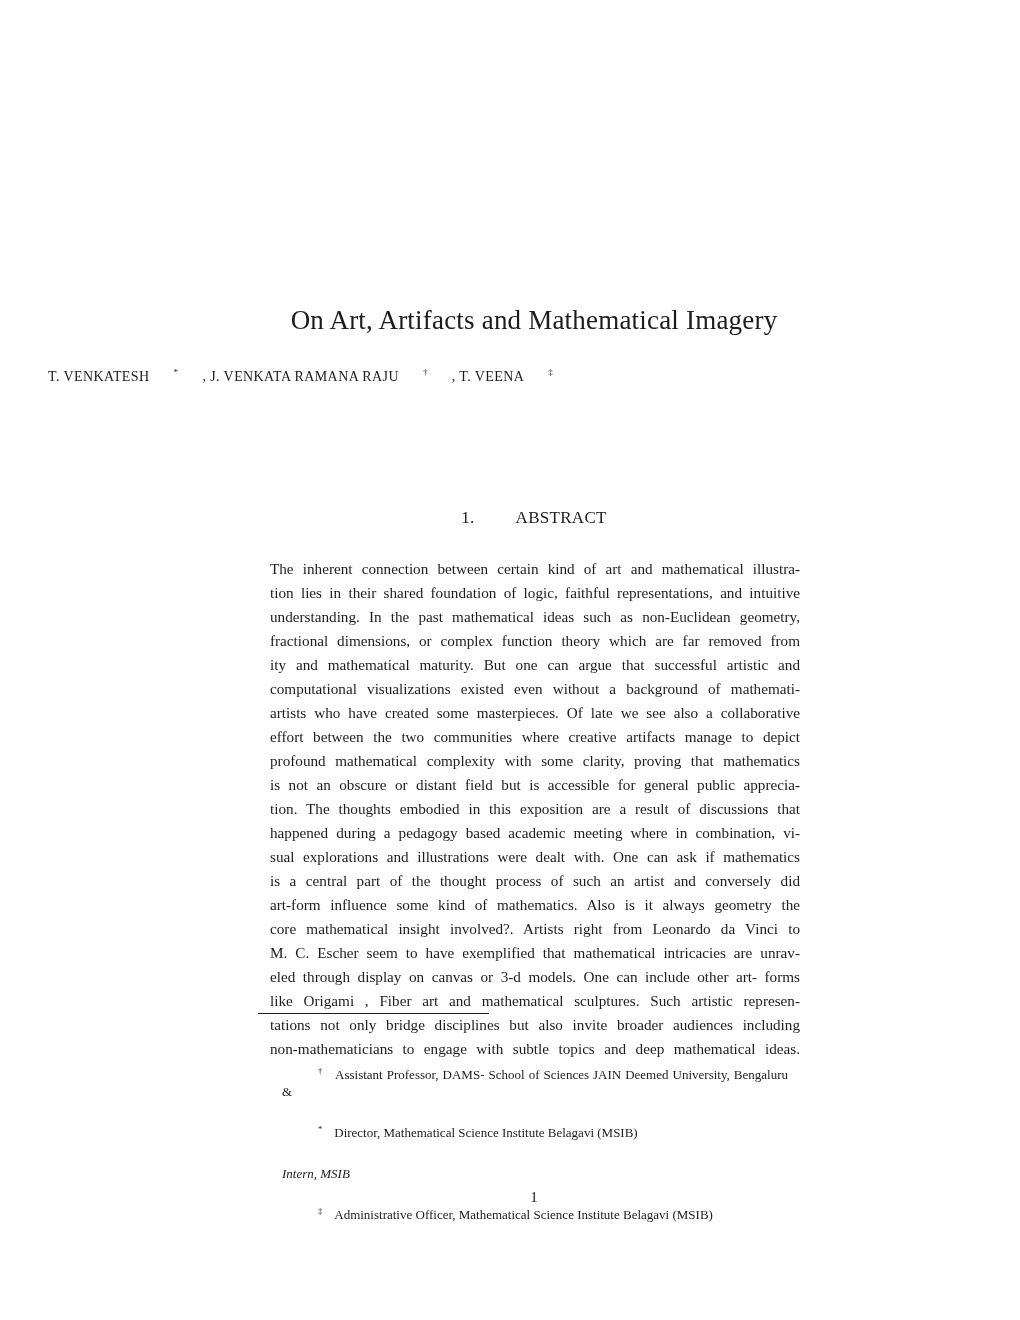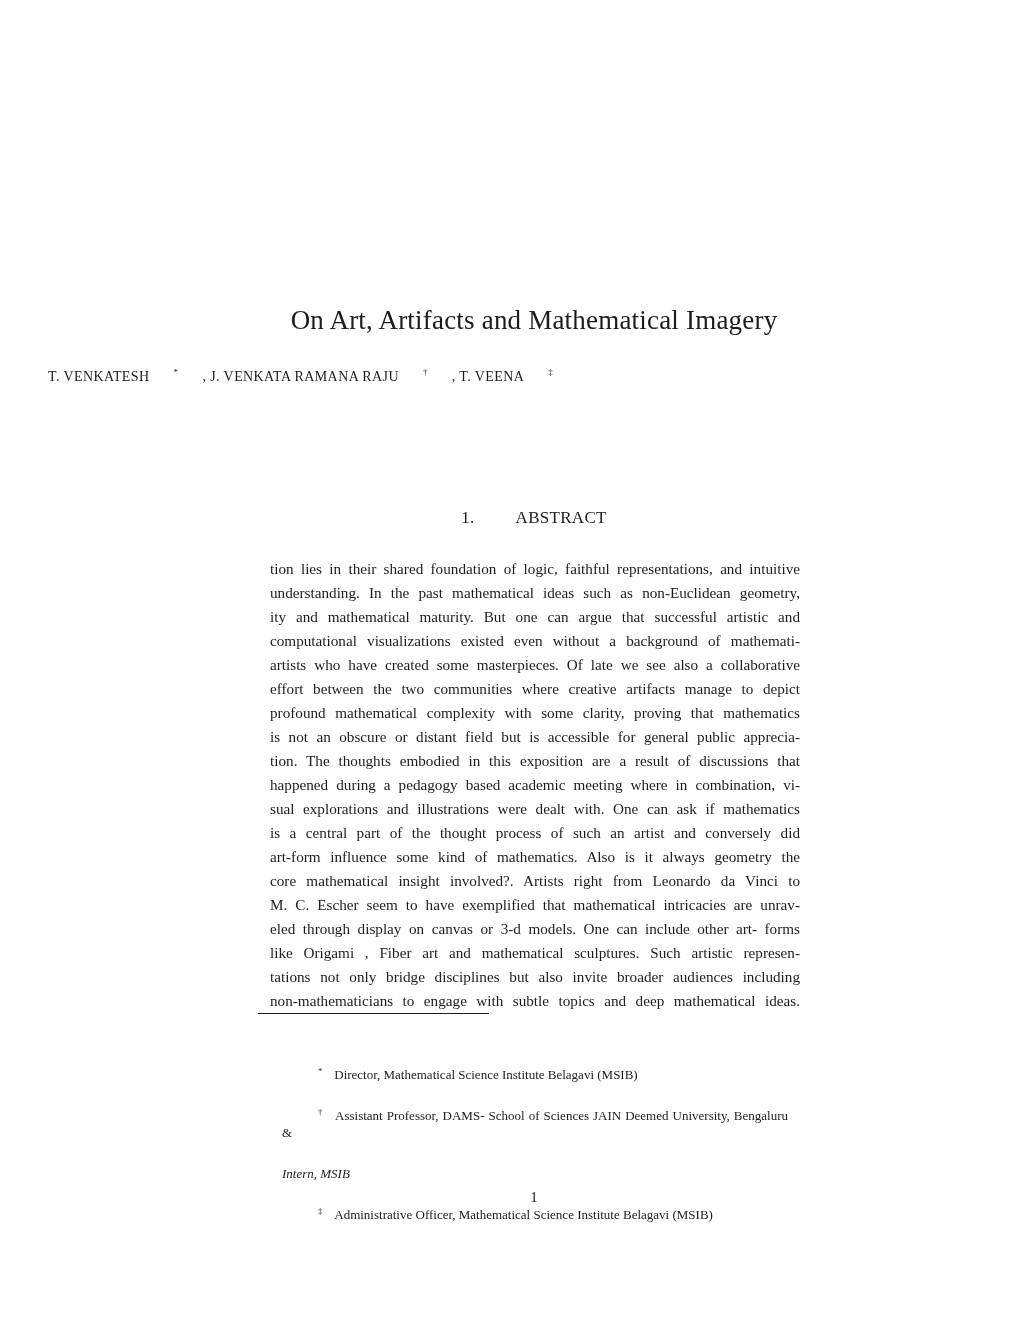--- a/index.html
+++ b/index.html
@@ -96,22 +96,24 @@
 
   <div class="paper-title">On Art, Artifacts and Mathematical Imagery</div>
 
   <div class="authors-line"><span>T. VENKATESH</span><sup>*</sup><span>, J. VENKATA RAMANA RAJU</span><sup>†</sup><span>, T. VEENA</span><sup>‡</sup></div>
 
   <div class="section-heading">
     <span>1.</span><span class="sec-title-gap">ABSTRACT</span>
   </div>
 
   <div class="abstract-paragraph">
+      <div class="body-line">The inherent connection between certain kind of art and mathematical illustra-</div>
       <div class="body-line">tion lies in their shared foundation of logic, faithful representations, and intuitive</div>
       <div class="body-line">understanding. In the past mathematical ideas such as non-Euclidean geometry,</div>
+      <div class="body-line">fractional dimensions, or complex function theory which are far removed from</div>
       <div class="body-line">ity and mathematical maturity. But one can argue that successful artistic and</div>
       <div class="body-line">computational visualizations existed even without a background of mathemati-</div>
       <div class="body-line">artists who have created some masterpieces. Of late we see also a collaborative</div>
       <div class="body-line">effort between the two communities where creative artifacts manage to depict</div>
       <div class="body-line">profound mathematical complexity with some clarity, proving that mathematics</div>
       <div class="body-line">is not an obscure or distant field but is accessible for general public apprecia-</div>
       <div class="body-line">tion. The thoughts embodied in this exposition are a result of discussions that</div>
       <div class="body-line">happened during a pedagogy based academic meeting where in combination, vi-</div>
       <div class="body-line">sual explorations and illustrations were dealt with. One can ask if mathematics</div>
       <div class="body-line">is a central part of the thought process of such an artist and conversely did</div>
@@ -120,22 +122,22 @@
       <div class="body-line">M. C. Escher seem to have exemplified that mathematical intricacies are unrav-</div>
       <div class="body-line">eled through display on canvas or 3-d models. One can include other art- forms</div>
       <div class="body-line">like Origami , Fiber art and mathematical sculptures. Such artistic represen-</div>
       <div class="body-line">tations not only bridge disciplines but also invite broader audiences including</div>
       <div class="body-line">non-mathematicians to engage with subtle topics and deep mathematical ideas.</div>
     </div>
 
   <div class="footnotes-block">
     <div class="footnote-rule"></div>
     <div>
+        <div class="footnote-line justify-last fn-indent"><sup>†</sup>Assistant Professor, DAMS- School of Sciences JAIN Deemed University, Bengaluru &amp;</div>
         <div class="footnote-line fn-indent"><sup>*</sup>Director, Mathematical Science Institute Belagavi (MSIB)</div>
-        <div class="footnote-line justify-last fn-indent"><sup>†</sup>Assistant Professor, DAMS- School of Sciences JAIN Deemed University, Bengaluru &amp;</div>
         <div class="footnote-line italic">Intern, MSIB</div>
         <div class="footnote-line fn-indent"><sup>‡</sup>Administrative Officer, Mathematical Science Institute Belagavi (MSIB)</div>
       </div>
   </div>
 
   <div class="page-number">1</div>
 
 </div>
 
 </body></html>

